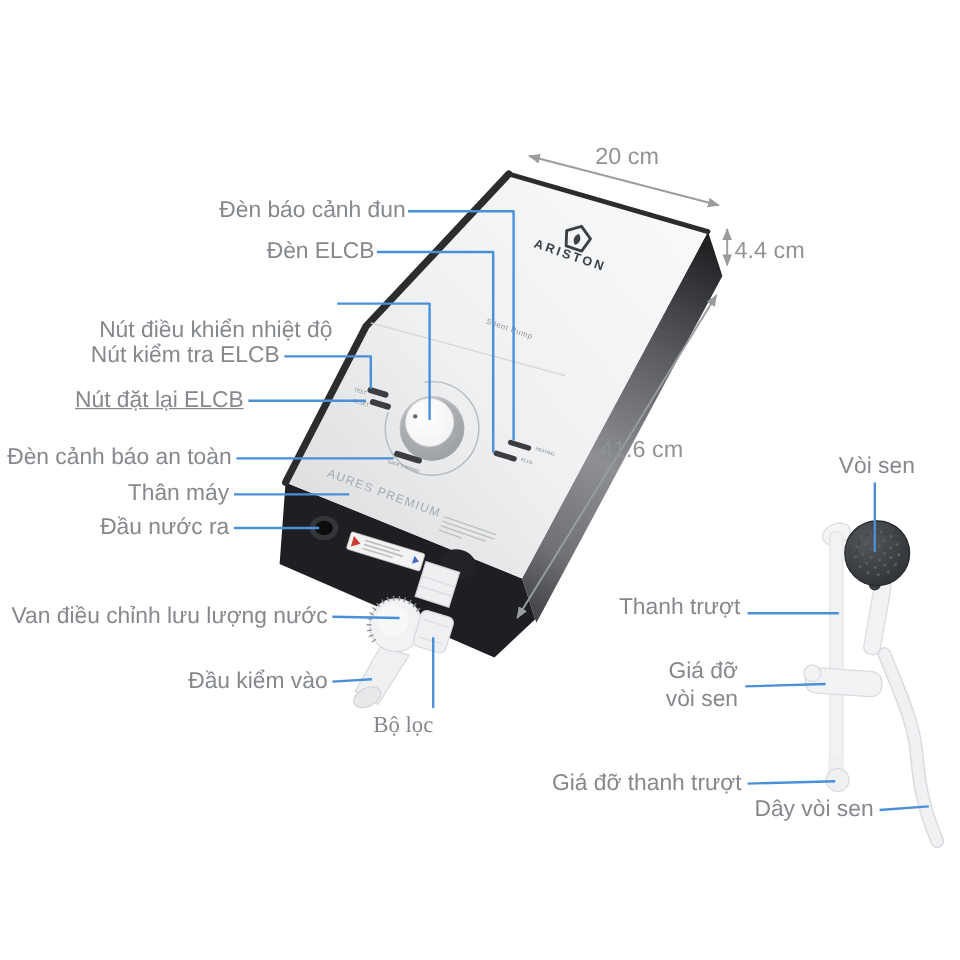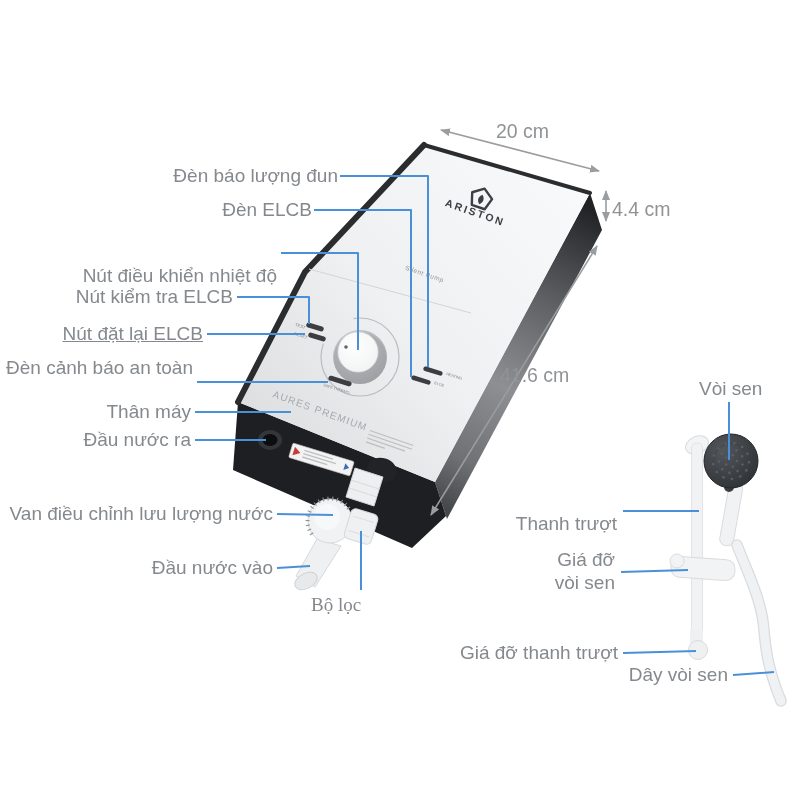--- a/index.html
+++ b/index.html
@@ -229,34 +229,34 @@
     <polyline points="733,675 774,672"></polyline>
   </g>
 
   <g stroke="#9a9da0" stroke-width="1.6" fill="none">
     <line x1="441" y1="130" x2="599" y2="171" marker-start="url(#ah)" marker-end="url(#ah)"></line>
     <line x1="606" y1="191" x2="606" y2="221" marker-start="url(#ah)" marker-end="url(#ah)"></line>
     <line x1="597" y1="246" x2="431" y2="515" marker-start="url(#ah)" marker-end="url(#ah)"></line>
   </g>
 </svg>
 
-<div class="callout ta-r" style="right:462px;top:163px;">Đèn báo lượng đun</div>
+<div class="callout ta-r" style="right:462px;top:163px;">Đèn báo cảnh đun</div>
 <div class="callout ta-r" style="right:488px;top:197px;">Đèn ELCB</div>
 <div class="callout ta-r" style="right:523px;top:240px;margin-top:23px;">Nút điều khiển nhiệt độ</div>
 <div class="callout ta-r" style="right:567px;top:284px;">Nút kiểm tra ELCB</div>
 <div class="callout ta-r" style="right:597px;top:321px;text-decoration:underline;">Nút đặt lại ELCB</div>
-<div class="callout ta-r" style="right:607px;top:355px;">Đèn cảnh báo an toàn</div>
+<div class="callout ta-r" style="right:607px;top:369px;">Đèn cảnh báo an toàn</div>
 <div class="callout ta-r" style="right:609px;top:399px;">Thân máy</div>
 <div class="callout ta-r" style="right:609px;top:427px;">Đầu nước ra</div>
 <div class="callout ta-r" style="right:527px;top:501px;">Van điều chỉnh lưu lượng nước</div>
-<div class="callout ta-r" style="right:527px;top:555px;">Đầu nước vào</div>
+<div class="callout ta-r" style="right:527px;top:555px;">Đầu kiểm vào</div>
 <div class="callout ta-c" style="left:311px;top:592px;width:100px;font-family:Liberation Serif, serif;">Bộ lọc</div>
 
 <div class="callout" style="left:699px;top:376px;">Vòi sen</div>
-<div class="callout ta-r" style="right:183px;top:511px;">Thanh trượt</div>
+<div class="callout ta-r" style="right:183px;top:494px;">Thanh trượt</div>
 <div class="callout ta-r two-line" style="right:185px;top:548px;">
   <span>Giá đỡ</span>
   <span>vòi sen</span>
 </div>
 <div class="callout ta-r" style="right:182px;top:640px;">Giá đỡ thanh trượt</div>
 <div class="callout ta-r" style="right:72px;top:662px;">Dây vòi sen</div>
 
 <div class="dim ta-c" style="left:496px;top:120px;width:100px;">20 cm</div>
 <div class="dim" style="left:612px;top:198px;">4.4 cm</div>
 <div class="dim" style="left:500px;top:364px;">41.6 cm</div>

